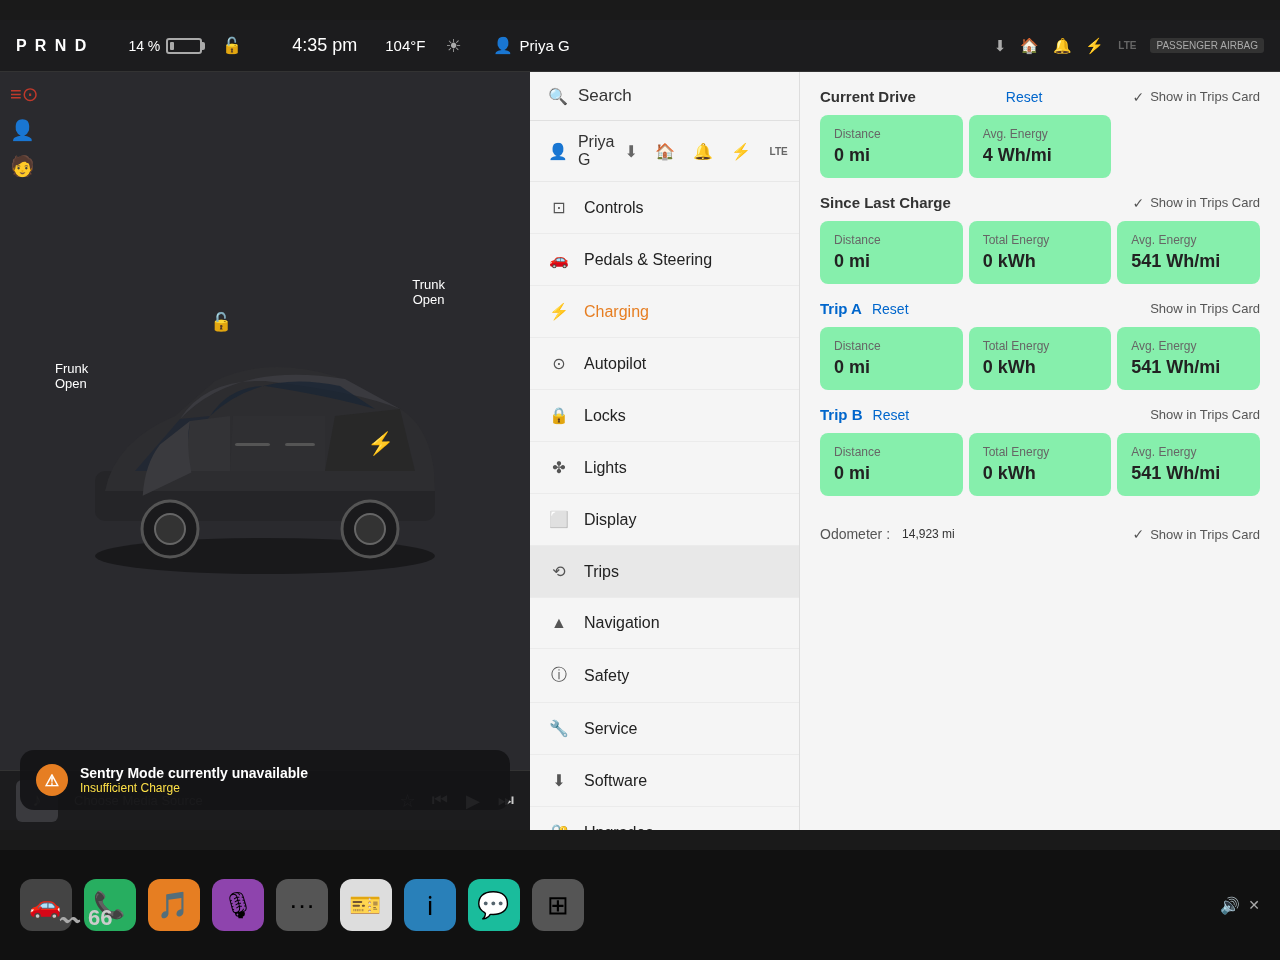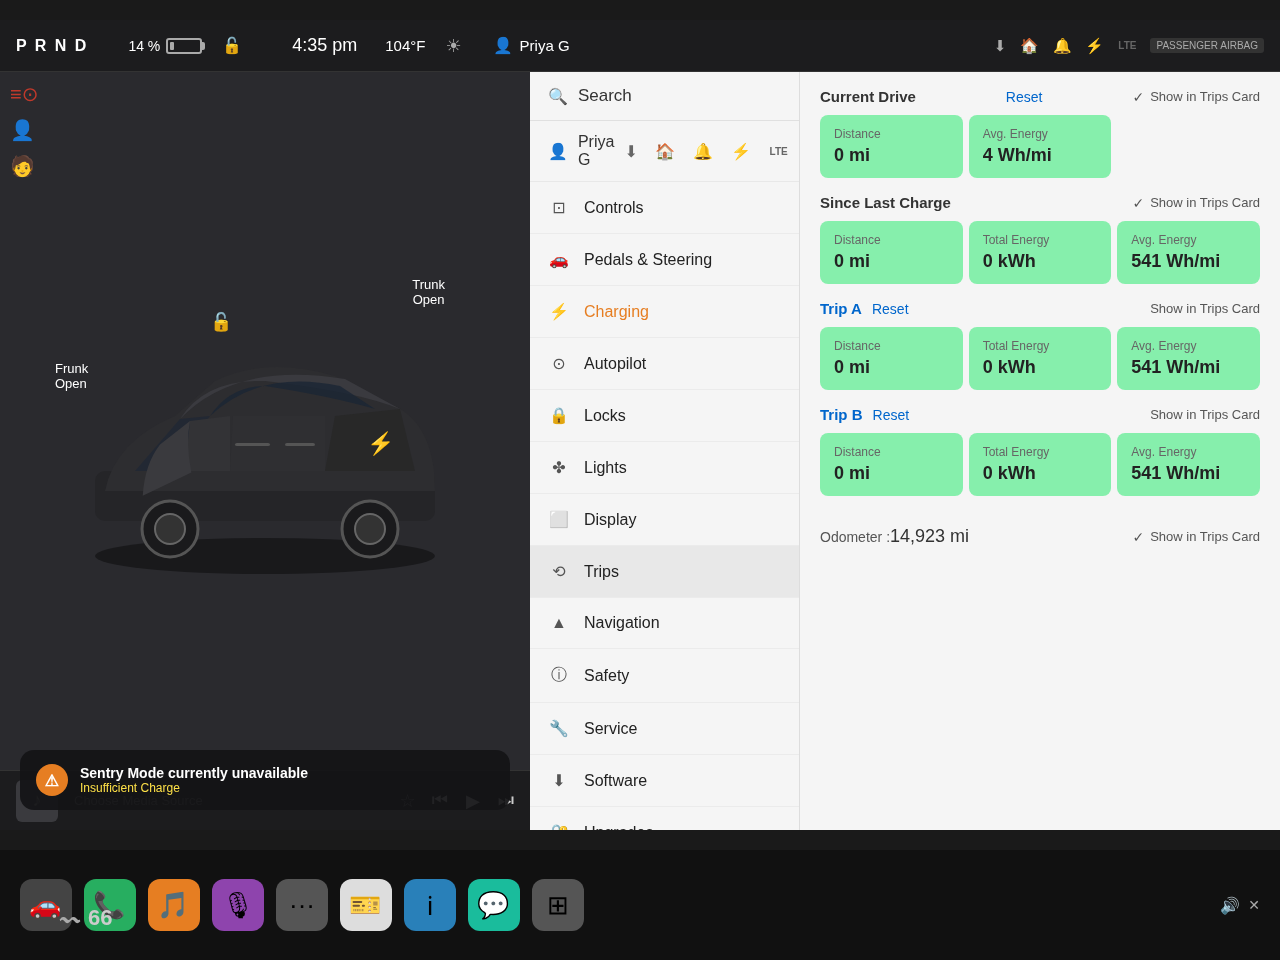--- a/index.html
+++ b/index.html
@@ -496,32 +496,32 @@
     .show-trips-right {
       margin-left: auto;
       display: flex;
       align-items: center;
       gap: 6px;
     }
 
     .odometer-row {
       display: flex;
       align-items: center;
-      gap: 0;
+      gap: 12px;
       padding: 14px 0;
     }
 
     .odometer-label {
       color: #555;
       font-size: 14px;
     }
 
     .odometer-value {
       color: #333;
-      font-size: 18px;
+      font-size: 12px;
       font-weight: 500;
     }
 
     
     .taskbar {
       position: absolute;
       bottom: 0;
       left: 0;
       right: 0;
       height: 110px;

